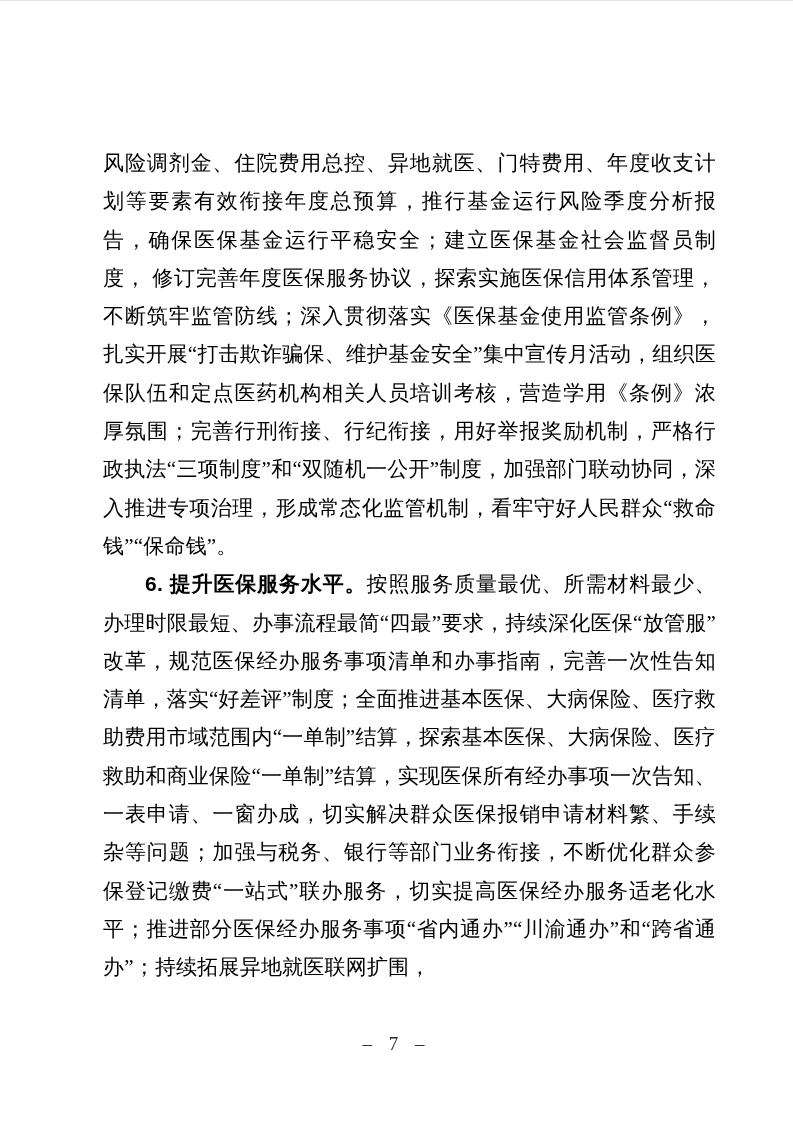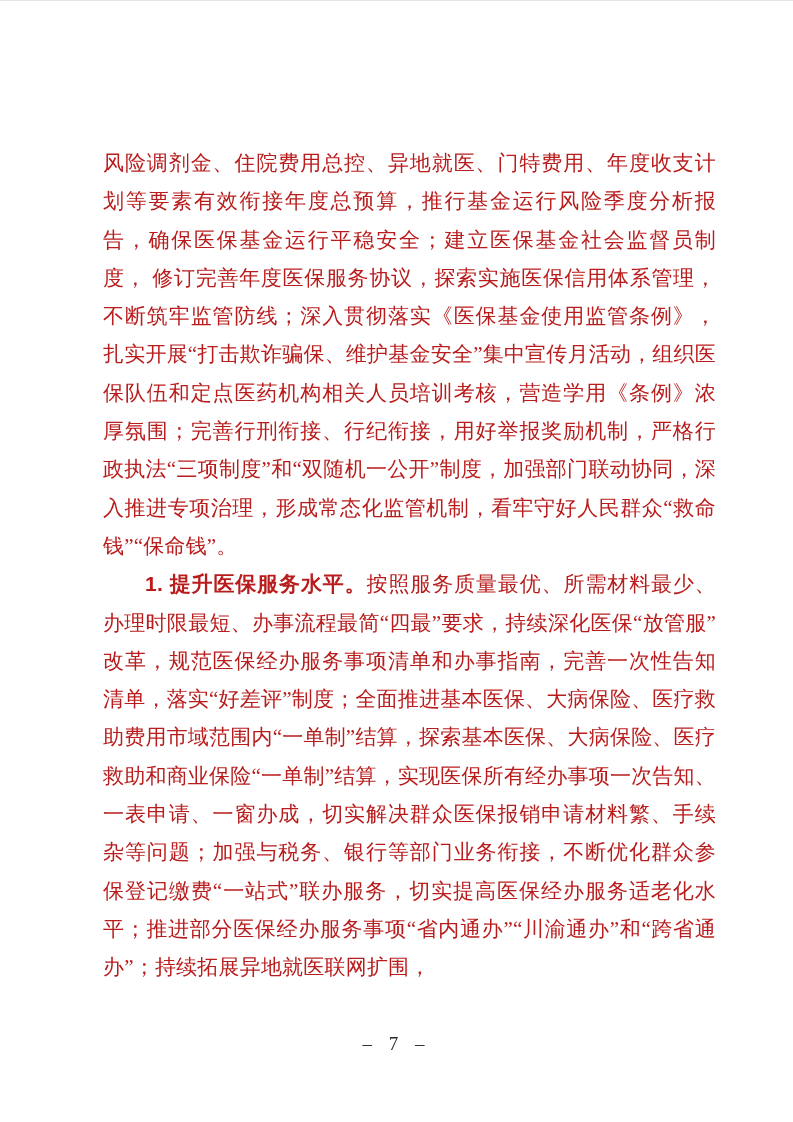--- a/index.html
+++ b/index.html
@@ -19,21 +19,21 @@
     position: absolute;
     inset: 0;
   }
   .text-block {
     position: absolute;
     left: 103px;
     top: 143px;
     width: 613px;
     font-size: 21px;
     line-height: 38.3px;
-    color: #b91c1c;
+    color: #000000;
     text-align: justify;
     text-justify: inter-character;
     letter-spacing: 0.2px;
   }
   .para {
     margin: 0;
     padding: 0;
   }
   .para.indent {
     text-indent: 2em;
@@ -53,16 +53,16 @@
     color: #2a2a2a;
     letter-spacing: 6px;
   }
 </style>
 </head>
 <body>
 
 <div class="page">
   <div class="text-block">
     <p class="para"><span>风险调剂金、住院费用总控、异地就医、门特费用、年度收支计划等要素有效衔接年度总预算，推行基金运行风险季度分析报告，确保医保基金运行平稳安全；建立医保基金社会监督员制度， 修订完善年度医保服务协议，探索实施医保信用体系管理，不断筑牢监管防线；深入贯彻落实《医保基金使用监管条例》，扎实开展“打击欺诈骗保、维护基金安全”集中宣传月活动，组织医保队伍和定点医药机构相关人员培训考核，营造学用《条例》浓厚氛围；完善行刑衔接、行纪衔接，用好举报奖励机制，严格行政执法“三项制度”和“双随机一公开”制度，加强部门联动协同，深入推进专项治理，形成常态化监管机制，看牢守好人民群众“救命钱”“保命钱”。</span></p>
-    <p class="para indent"><span class="lead">1. 提升医保服务水平。</span><span>按照服务质量最优、所需材料最少、办理时限最短、办事流程最简“四最”要求，持续深化医保“放管服”改革，规范医保经办服务事项清单和办事指南，完善一次性告知清单，落实“好差评”制度；全面推进基本医保、大病保险、医疗救助费用市域范围内“一单制”结算，探索基本医保、大病保险、医疗救助和商业保险“一单制”结算，实现医保所有经办事项一次告知、一表申请、一窗办成，切实解决群众医保报销申请材料繁、手续杂等问题；加强与税务、银行等部门业务衔接，不断优化群众参保登记缴费“一站式”联办服务，切实提高医保经办服务适老化水平；推进部分医保经办服务事项“省内通办”“川渝通办”和“跨省通办”；持续拓展异地就医联网扩围，</span></p>
+    <p class="para indent"><span class="lead">6. 提升医保服务水平。</span><span>按照服务质量最优、所需材料最少、办理时限最短、办事流程最简“四最”要求，持续深化医保“放管服”改革，规范医保经办服务事项清单和办事指南，完善一次性告知清单，落实“好差评”制度；全面推进基本医保、大病保险、医疗救助费用市域范围内“一单制”结算，探索基本医保、大病保险、医疗救助和商业保险“一单制”结算，实现医保所有经办事项一次告知、一表申请、一窗办成，切实解决群众医保报销申请材料繁、手续杂等问题；加强与税务、银行等部门业务衔接，不断优化群众参保登记缴费“一站式”联办服务，切实提高医保经办服务适老化水平；推进部分医保经办服务事项“省内通办”“川渝通办”和“跨省通办”；持续拓展异地就医联网扩围，</span></p>
   </div>
   <div class="page-number">– 7 –</div>
 </div>
 
 </body></html>

